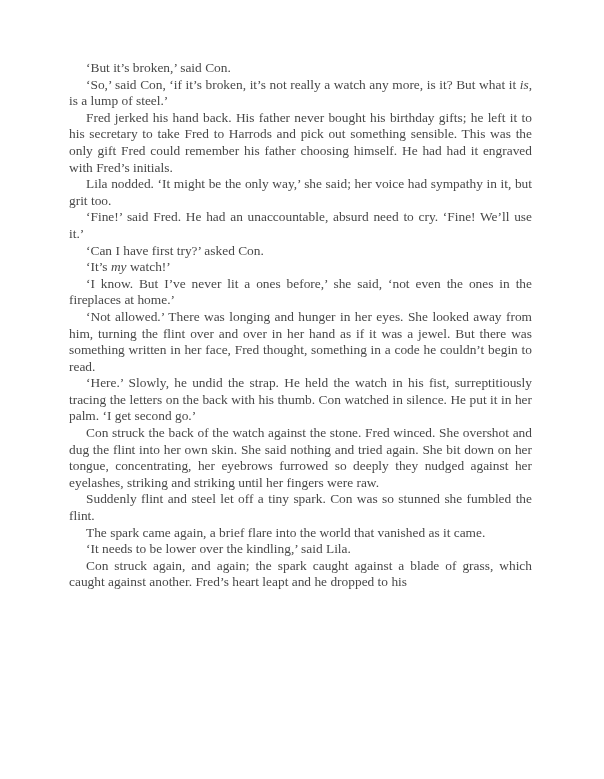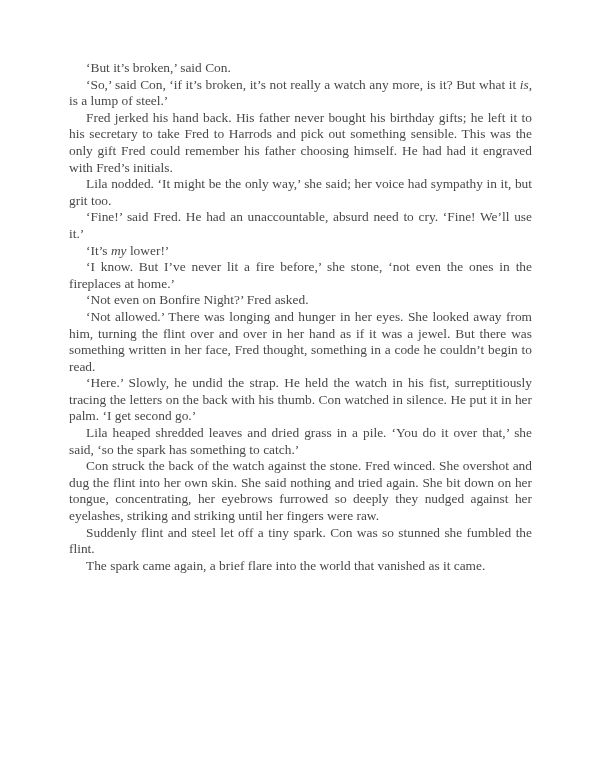--- a/index.html
+++ b/index.html
@@ -41,23 +41,24 @@
 </head>
 <body>
 
 <div class="book-page">
   <div class="text-block">
       <p class="para"><span>‘But it’s broken,’ said Con.</span></p>
       <p class="para"><span>‘So,’ said Con, ‘if it’s broken, it’s not really a watch any more, is it? But what it </span><em>is</em><span>, is a lump of steel.’</span></p>
       <p class="para"><span>Fred jerked his hand back. His father never bought his birthday gifts; he left it to his secretary to take Fred to Harrods and pick out something sensible. This was the only gift Fred could remember his father choosing himself. He had had it engraved with Fred’s initials.</span></p>
       <p class="para"><span>Lila nodded. ‘It might be the only way,’ she said; her voice had sympathy in it, but grit too.</span></p>
       <p class="para"><span>‘Fine!’ said Fred. He had an unaccountable, absurd need to cry. ‘Fine! We’ll use it.’</span></p>
-      <p class="para"><span>‘It’s </span><em>my</em><span> lower!’</span></p>
-      <p class="para"><span>‘I know. But I’ve never lit a fire before,’ she stone, ‘not even the ones in the fireplaces at home.’</span></p>
-      <p class="para"><span>‘Not even on Bonfire Night?’ Fred asked.</span></p>
+      <p class="para"><span>‘Can I have first try?’ asked Con.</span></p>
+      <p class="para"><span>‘It’s </span><em>my</em><span> watch!’</span></p>
+      <p class="para"><span>‘I know. But I’ve never lit a ones before,’ she said, ‘not even the ones in the fireplaces at home.’</span></p>
       <p class="para"><span>‘Not allowed.’ There was longing and hunger in her eyes. She looked away from him, turning the flint over and over in her hand as if it was a jewel. But there was something written in her face, Fred thought, something in a code he couldn’t begin to read.</span></p>
       <p class="para"><span>‘Here.’ Slowly, he undid the strap. He held the watch in his fist, surreptitiously tracing the letters on the back with his thumb. Con watched in silence. He put it in her palm. ‘I get second go.’</span></p>
-      <p class="para"><span>Lila heaped shredded leaves and dried grass in a pile. ‘You do it over that,’ she said, ‘so the spark has something to catch.’</span></p>
       <p class="para"><span>Con struck the back of the watch against the stone. Fred winced. She overshot and dug the flint into her own skin. She said nothing and tried again. She bit down on her tongue, concentrating, her eyebrows furrowed so deeply they nudged against her eyelashes, striking and striking until her fingers were raw.</span></p>
       <p class="para"><span>Suddenly flint and steel let off a tiny spark. Con was so stunned she fumbled the flint.</span></p>
       <p class="para"><span>The spark came again, a brief flare into the world that vanished as it came.</span></p>
+      <p class="para"><span>‘It needs to be lower over the kindling,’ said Lila.</span></p>
+      <p class="para"><span>Con struck again, and again; the spark caught against a blade of grass, which caught against another. Fred’s heart leapt and he dropped to his</span></p>
     </div>
 </div>
 
 </body></html>

